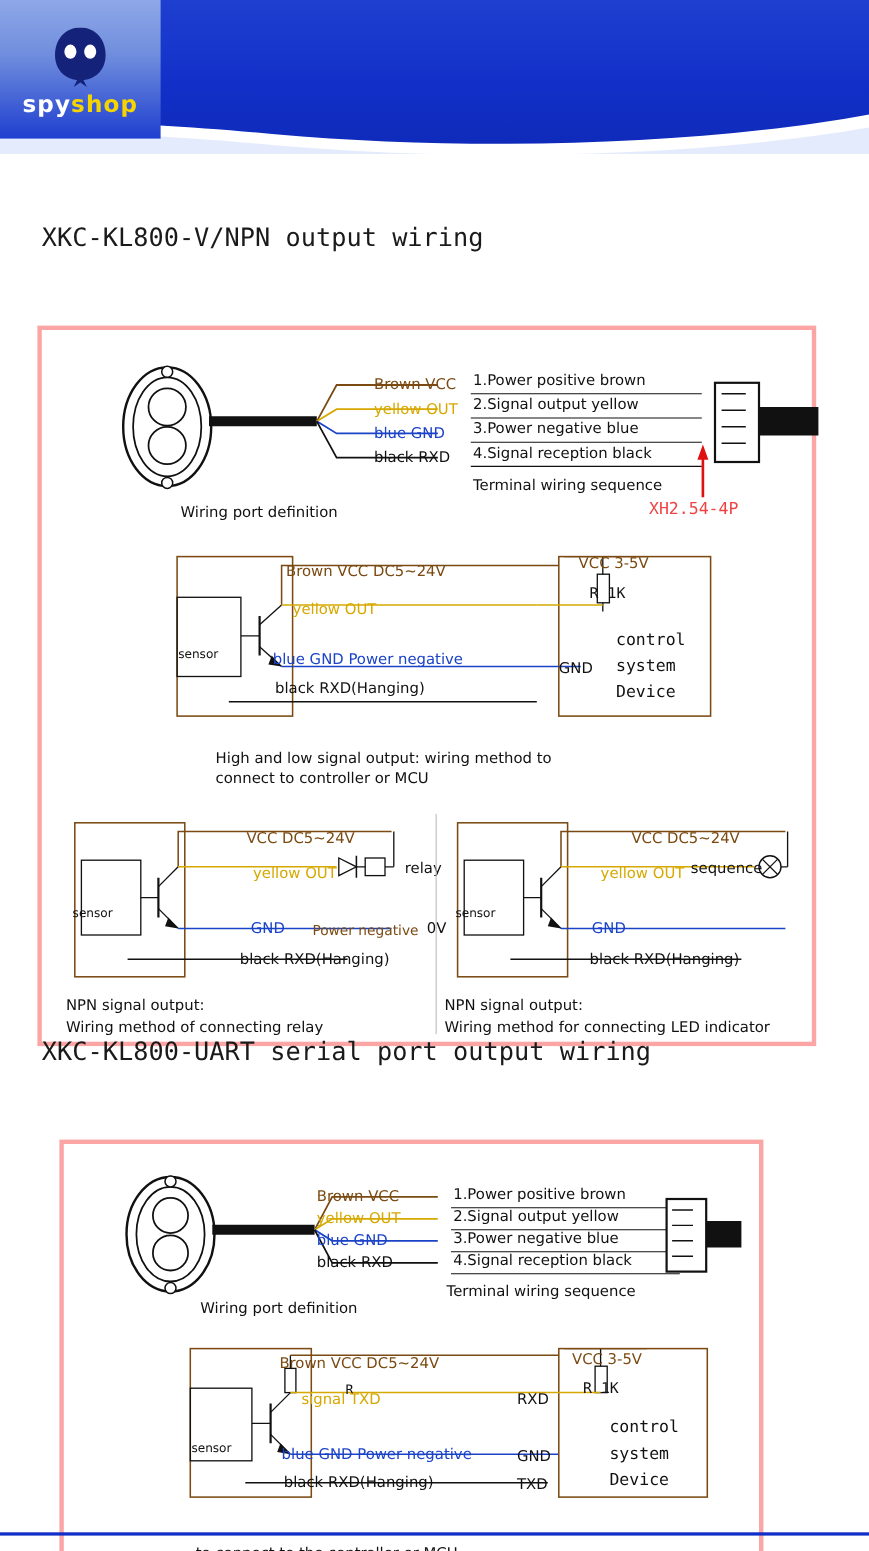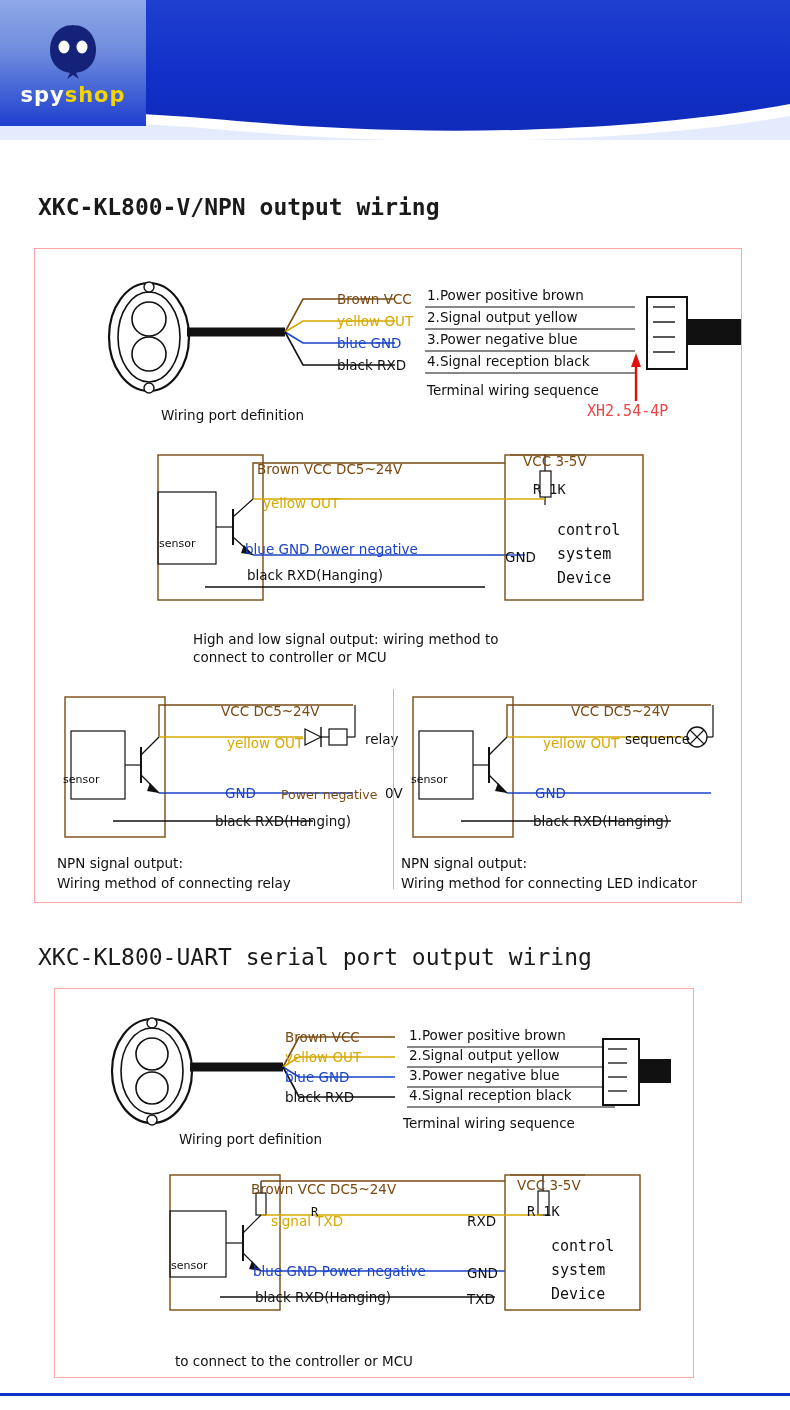--- a/index.html
+++ b/index.html
@@ -41,21 +41,21 @@
     white-space:nowrap;
   }
   .sq { font-size:22px; vertical-align:2px; }
 
   
   .section-title {
     font-family:"DejaVu Sans Mono", monospace;
     font-size:23px; color:#1a1a1a; letter-spacing:0px;
   }
   .panel {
-    border:1px solid #fca5a5; background:#fff; position:relative;
+    border:4px solid #fca5a5; background:#fff; position:relative;margin-top:48px;
   }
   .lbl { position:absolute; white-space:nowrap; font-size:13.5px; font-family:"DejaVu Sans", sans-serif; }
   .brown { color:#7a4a12; }
   .yellow { color:#d6a800; }
   .blue { color:#1a43c8; }
   .black { color:#111111; }
   .red { color:#ef4444; }
   .mono { font-family:"DejaVu Sans Mono", monospace; }
 
   .footer-line {
@@ -80,21 +80,21 @@
       <ellipse cx="45" cy="28" rx="5.5" ry="6.5" fill="#ffffff"></ellipse>
       <path d="M36 48 L30 60 L36 56 L42 60 Z" fill="#14227a"></path>
     </svg>
     <div class="logo-text">
       <span class="w1">spy</span><span class="w2">shop</span>
     </div>
   </div>
 
 </div>
 
-<div class="section-title" style="position:absolute; left:38px; top:194px;font-weight:bold;">XKC-KL800-V/NPN output wiring</div>
+<div class="section-title" style="position:absolute; left:38px; top:204px;">XKC-KL800-V/NPN output wiring</div>
 
 <div class="panel" style="position:absolute; left:34px; top:248px; width:708px; height:655px;">
 
   <svg style="position:absolute; left:0; top:0;" width="708" height="180" viewBox="0 0 708 180">
 
     <ellipse cx="114" cy="88" rx="40" ry="54" fill="#ffffff" stroke="#111" stroke-width="2.2"></ellipse>
     <ellipse cx="114" cy="88" rx="31" ry="45" fill="#ffffff" stroke="#111" stroke-width="1.6"></ellipse>
     <circle cx="114" cy="70" r="17" fill="#ffffff" stroke="#111" stroke-width="1.6"></circle>
     <circle cx="114" cy="105" r="17" fill="#ffffff" stroke="#111" stroke-width="1.6"></circle>
     <circle cx="114" cy="38" r="5" fill="#ffffff" stroke="#111" stroke-width="1.4"></circle>

